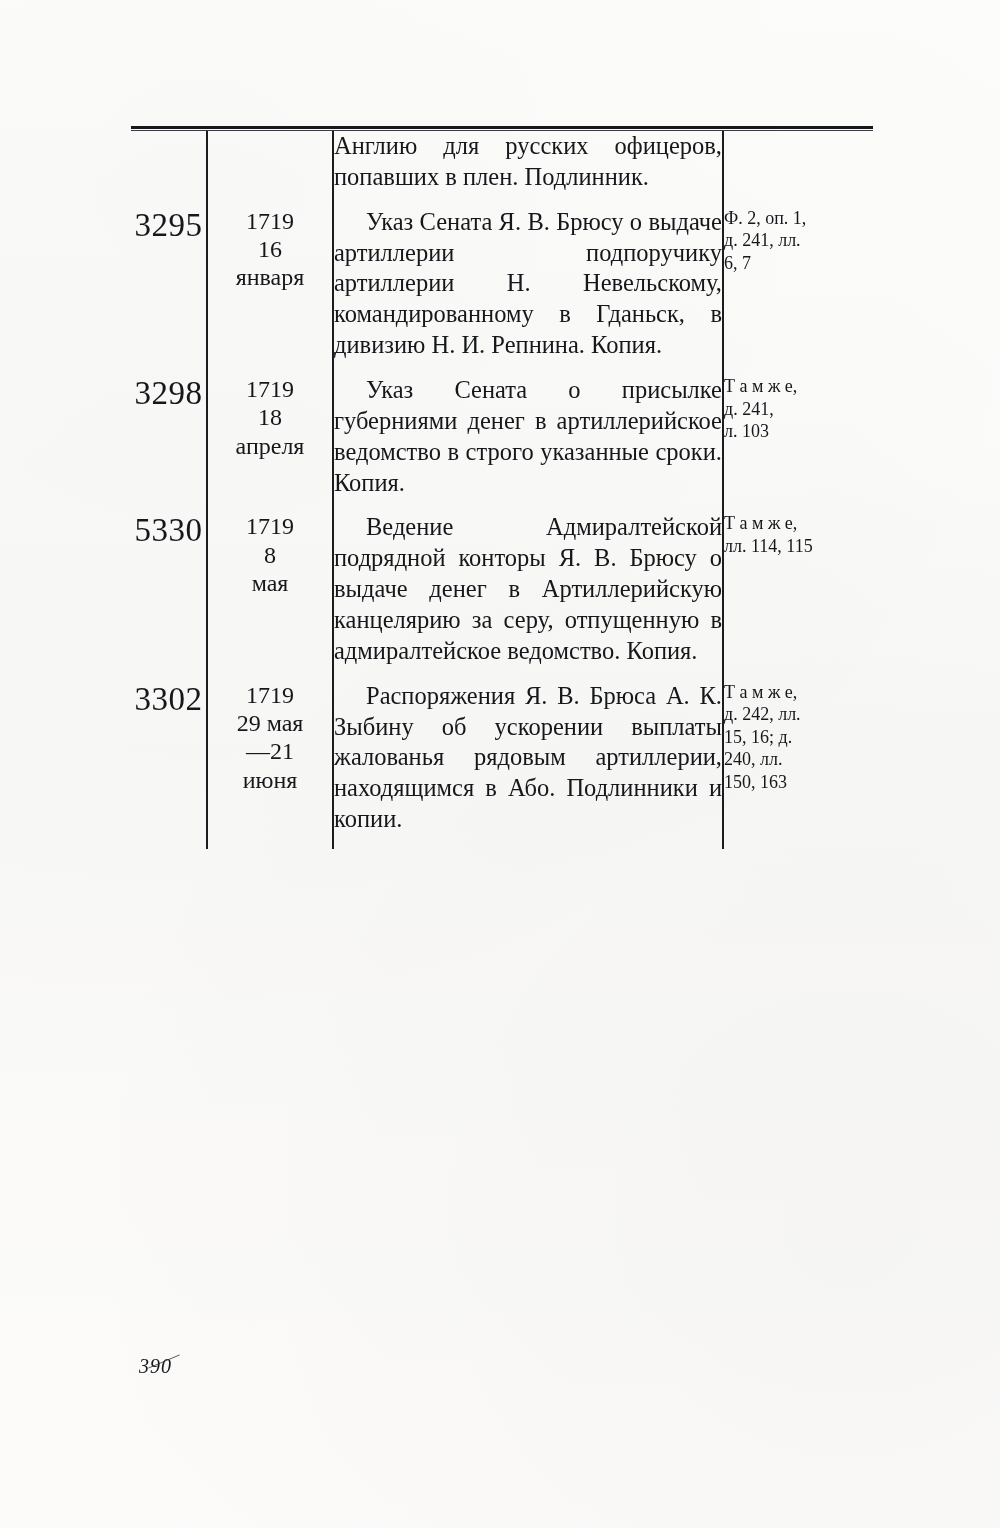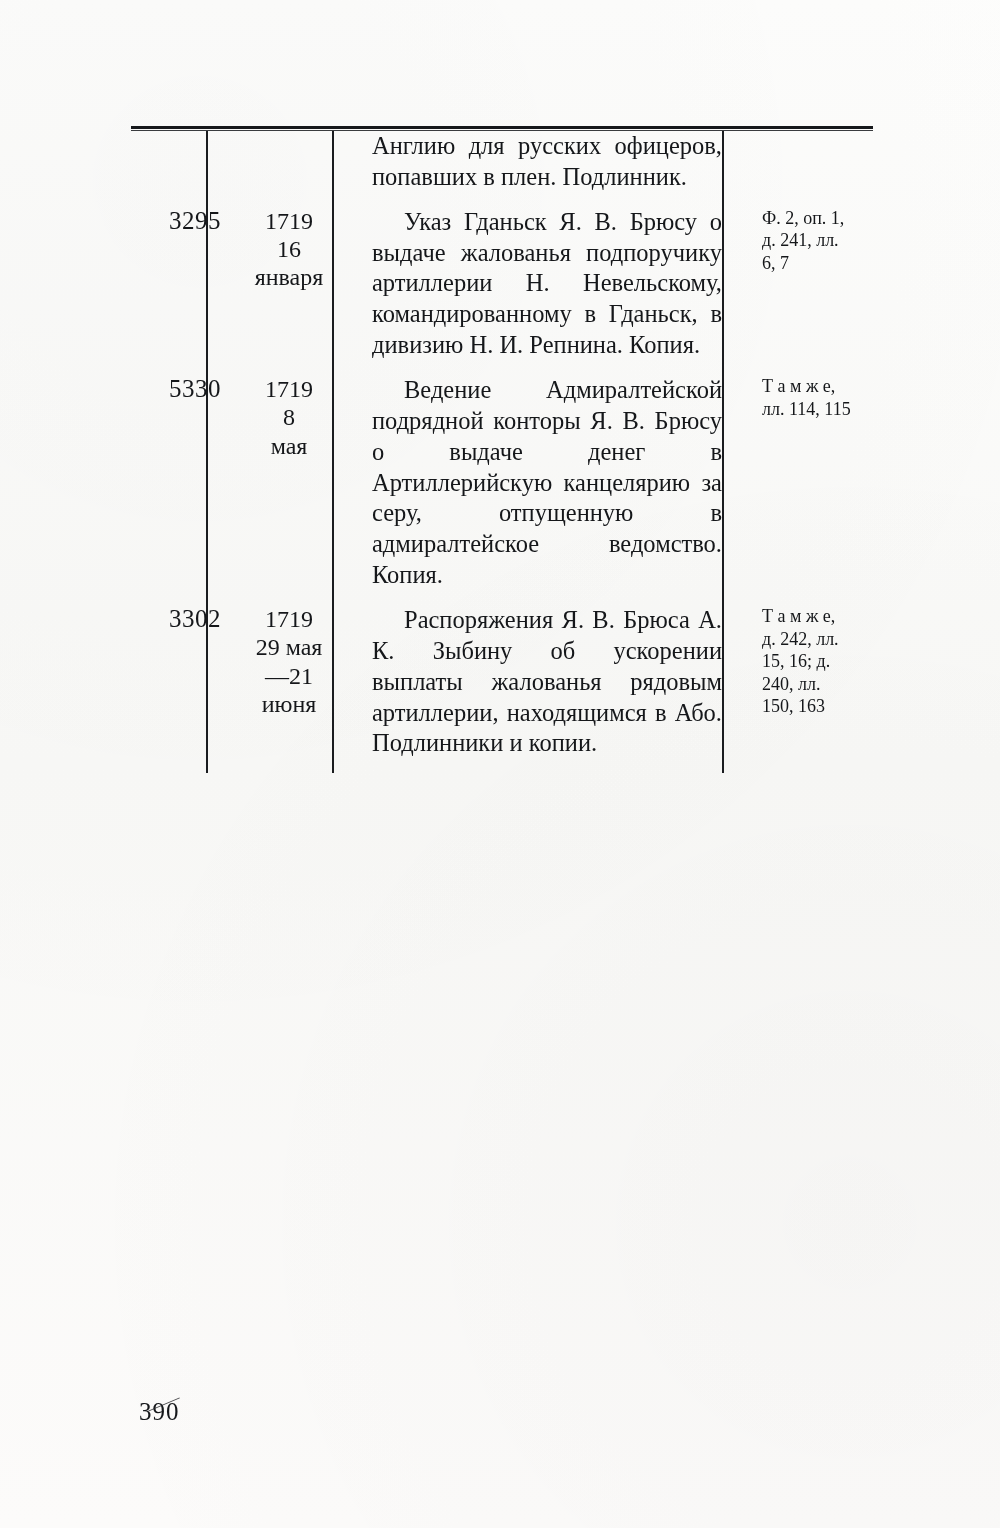--- a/index.html
+++ b/index.html
@@ -61,21 +61,21 @@
     vertical-align: top;
     padding: 0;
   }
 
   col.c-num   { width: 76px; }
   col.c-date  { width: 126px; }
   col.c-desc  { width: 390px; }
   col.c-ref   { width: 150px; }
 
   .cell-num {
-    font-size: 25px;
+    font-size: 33px;
     text-align: center;
     padding-top: 6px;
     padding-right: 4px;
     letter-spacing: 0.5px;
   }
   .cell-date {
     font-size: 24px;
     text-align: center;
     line-height: 1.18;
     padding-top: 6px;
@@ -99,28 +99,29 @@
     text-align-last: left;
   }
   .cell-desc p.noindent { text-indent: 0; }
   .cell-ref {
     font-size: 18px;
     line-height: 1.25;
     padding: 5px 4px 10px 14px;
     white-space: pre-line;
   }
 
-  tr.row > td { padding-bottom: 14px; padding-left: 38px; }
+  tr.row > td { padding-bottom: 14px; }
 
   .folio {
     position: absolute;
     left: 139px;
-    top: 1398px;
-    font-size: 25px;
+    top: 1355px;
+    font-size: 20px;
     letter-spacing: 1px;
+    font-style: italic;
   }
   .folio .strike {
     position: absolute;
     left: 8px;
     top: 6px;
     width: 34px;
     height: 0;
     border-top: 1.5px solid #2a2c2f;
     transform: rotate(-23deg);
     opacity: 0.85;
@@ -152,29 +153,41 @@
           </td>
           <td class="cell-ref"></td>
         </tr>
 
         <tr class="row">
           <td class="cell-num">3295</td>
           <td class="cell-date" style="white-space:pre-line;">1719
 16
 января</td>
           <td class="cell-desc">
-            <p>Указ Гданьск Я. В. Брюсу о выдаче жалованья подпоручику артиллерии Н. Невельскому, командированному в Гданьск, в дивизию Н. И. Репнина. Копия.</p>
+            <p>Указ Сената Я. В. Брюсу о выдаче артиллерии подпоручику артиллерии Н. Невельскому, командированному в Гданьск, в дивизию Н. И. Репнина. Копия.</p>
           </td>
           <td class="cell-ref">Ф. 2, оп. 1,
 д. 241, лл.
 6, 7</td>
         </tr>
 
 
 
+        <tr class="row">
+          <td class="cell-num">3298</td>
+          <td class="cell-date" style="white-space:pre-line;">1719
+18
+апреля</td>
+          <td class="cell-desc">
+            <p>Указ Сената о присылке губерниями денег в артиллерийское ведомство в строго указанные сроки. Копия.</p>
+          </td>
+          <td class="cell-ref">Т а м   ж е,
+д. 241,
+л. 103</td>
+        </tr>
 
         <tr class="row">
           <td class="cell-num">5330</td>
           <td class="cell-date" style="white-space:pre-line;">1719
 8
 мая</td>
           <td class="cell-desc">
             <p>Ведение Адмиралтейской подрядной конторы Я. В. Брюсу о выдаче денег в Артиллерийскую канцелярию за серу, отпущенную в адмиралтейское ведомство. Копия.</p>
           </td>
           <td class="cell-ref">Т а м   ж е,

